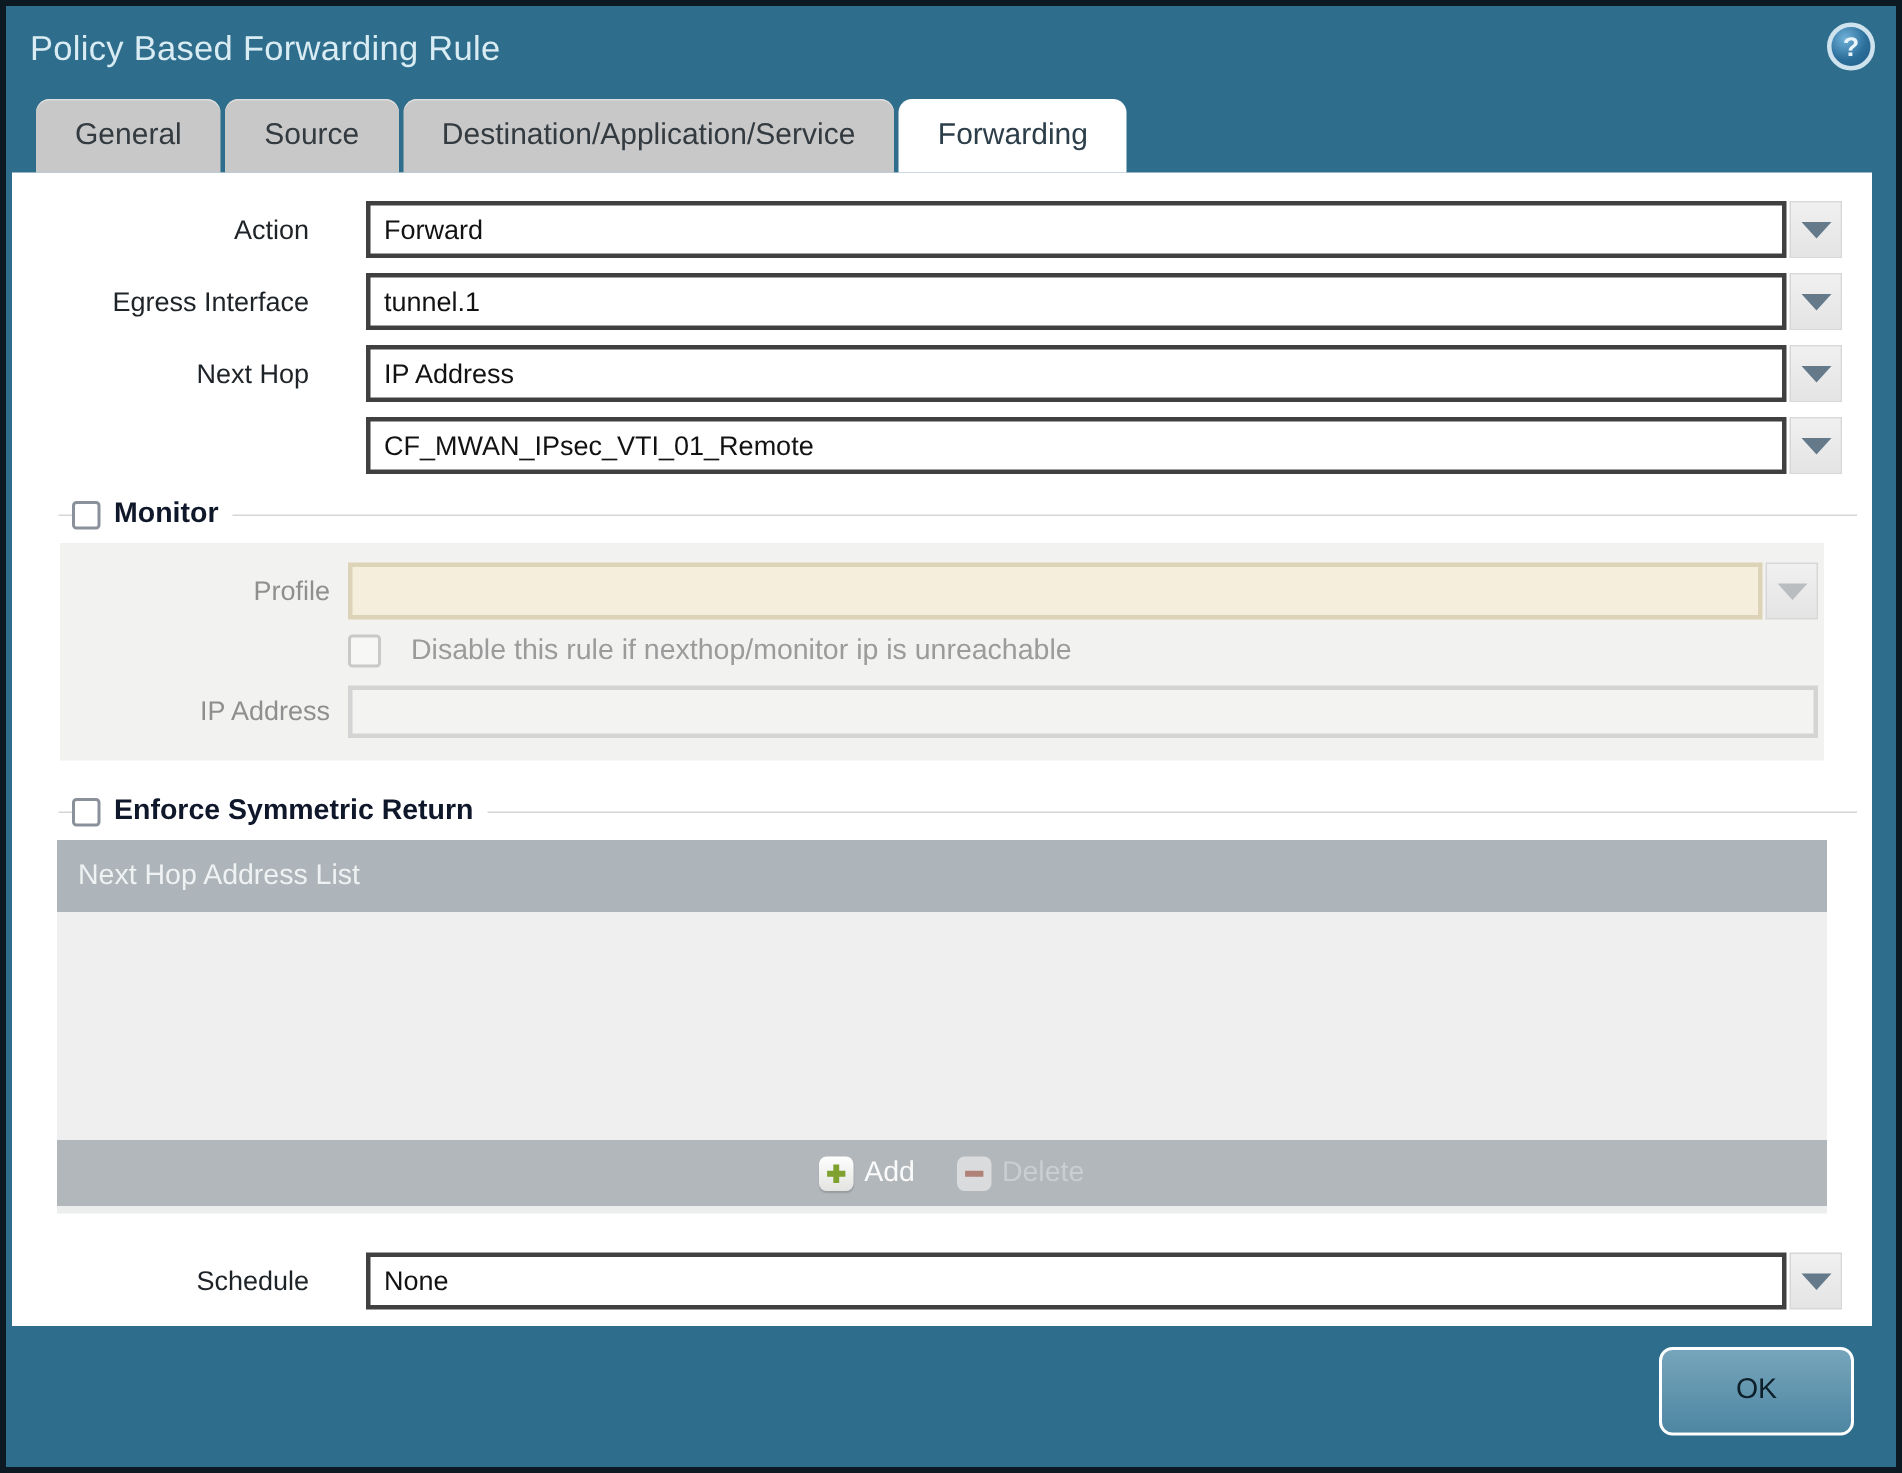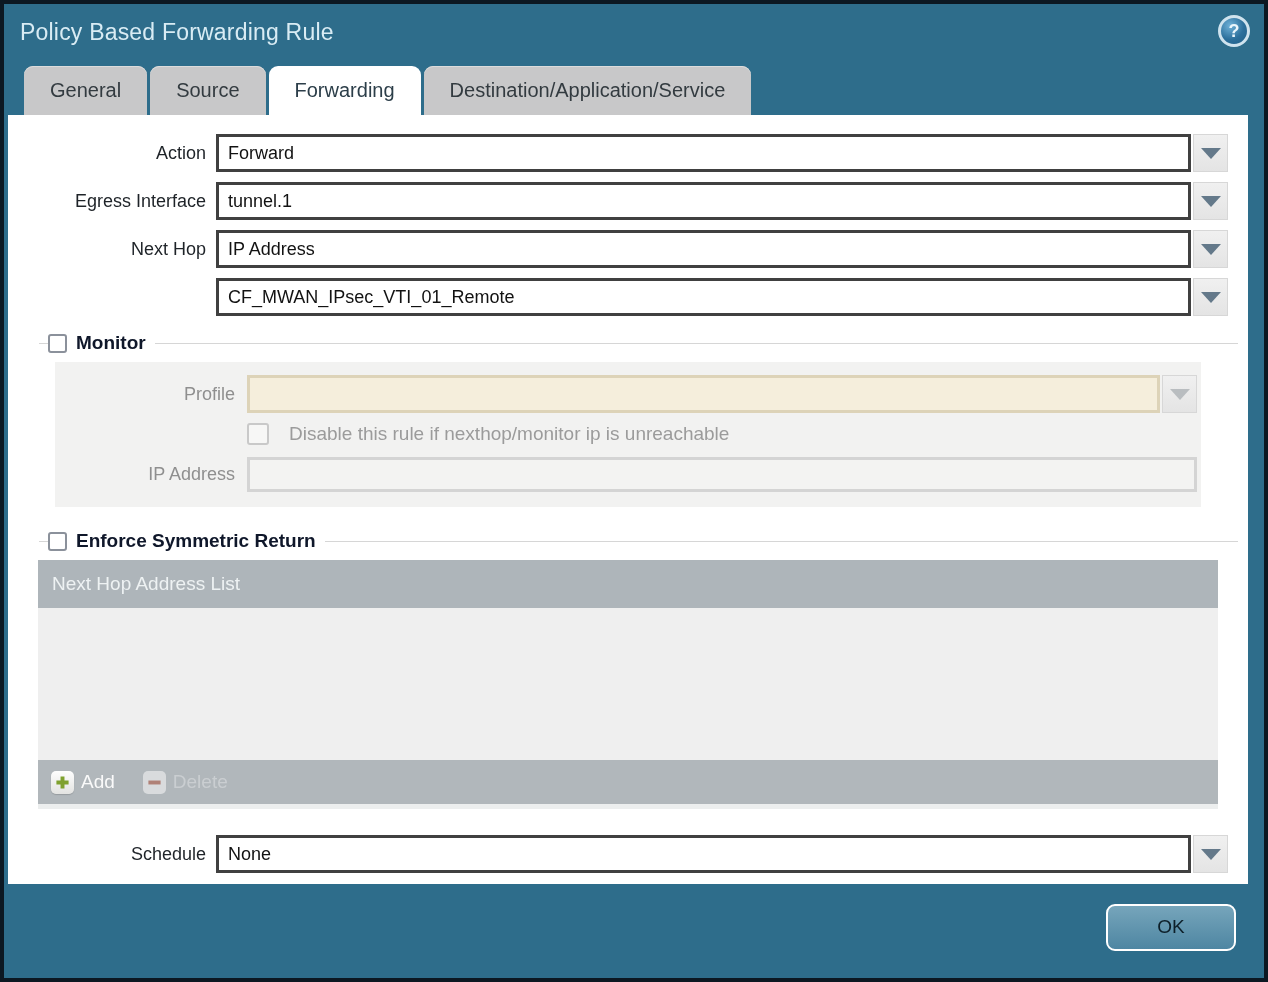--- a/index.html
+++ b/index.html
@@ -19,81 +19,81 @@
          border:3px solid #cfe3ee; display:flex; align-items:center; justify-content:center;
          color:#eaf5fb; font-size:18px; font-weight:bold; cursor:pointer; }
   
   .tabs{ height:50px; flex:none; display:flex; align-items:flex-end; gap:3px; padding-left:20px;text-align:right; }
   .tab{ height:49px; line-height:49px; padding:0 26px; background:#c8c8c9; color:#333b40;
         font-size:20px; border-radius:9px 9px 0 0; cursor:pointer; white-space:nowrap;
         box-shadow:inset 0 1px 0 #dcdcdc; }
   .tab.active{ background:#ffffff; color:#2c3e49; box-shadow:none; }
   
   .panel{ flex:none; height:769px; background:#ffffff; margin:0 16px 0 4px; padding-top:19px; overflow:hidden; }
-  .form-row{ display:flex; align-items:center; margin:0 20px 10px 0; }
+  .form-row{ display:flex; align-items:center; margin:0 20px 10px 0;gap:28px; }
   .form-label{ width:208px; flex:none; text-align:right; padding-right:10px; font-size:18px; color:#1e2328; }
   .dd{ flex:1; display:flex; align-items:stretch; gap:2px; }
   .dd input{ flex:1; height:38px; border:3px solid #404040; background:#fff; font-size:18px;
              padding:0 9px; color:#121212; font-family:"Liberation Sans",sans-serif; outline:none; }
   .dd-btn{ width:35px; flex:none; background:linear-gradient(#f0f0f0,#e4e4e4); border:1px solid #d7d7d7;
            display:flex; align-items:center; justify-content:center; cursor:pointer; }
   .tri{ width:0; height:0; border-left:10px solid transparent; border-right:10px solid transparent;
         border-top:11px solid #64798a; }
   .tri.disabled{ border-top-color:#b9bdc0; }
   
   .legend{ display:flex; align-items:center; margin:0 10px 8px 40px; position:relative; }
   .legend::before{ content:''; position:absolute; left:-9px; top:50%; width:9px; height:1px; background:#d6d6d6; }
   .cb{ width:19px; height:19px; flex:none; border:2px solid #8b919b; border-radius:3px; background:#fff;
        margin-right:9px; cursor:pointer; }
   .cb.disabled{ border-color:#c9c9c9; background:#f7f7f6; cursor:default; width:22px; height:22px; }
   .legend-text{ font-size:19px; font-weight:bold; color:#0f172a; white-space:nowrap; }
   .legend-line{ flex:1; height:1px; background:#d6d6d6; margin-left:9px; }
-  .graybox{ background:#f2f2f1; margin:0 47px; padding:7px 0 9px 0; }
+  .graybox{ background:#f2f2f1; margin:0 32px; padding:7px 0 9px 0; }
   .m-row{ display:flex; align-items:center; margin:6px 4px 6px 0; }
   .m-label{ width:192px; flex:none; text-align:right; padding-right:12px; font-size:18px; color:#8f8f8f; }
   .dd input.cream{ background:#f5eedc; border-color:#ddd3b8; }
   .dd input.gray{ background:#f3f3f2; border-color:#d4d4d4; }
   .m-check{ display:flex; align-items:center; gap:11px; margin:10px 0 12px 192px; }
   .m-check span{ font-size:19px; color:#9b9b9b; }
   
   .sr-table{ margin:6px 30px 0 30px; border-bottom:5px solid #eceeee; }
   .t-header{ background:#aeb5ba; color:#eef2f3; font-size:19px; padding:13px 14px; cursor:default; }
   .t-body{ height:152px; background:#efefef; }
-  .t-footer{ background:#b1b7bb; height:44px; display:flex; align-items:center; padding-left:13px; gap:28px; }
+  .t-footer{ background:#b1b7bb; height:44px; display:flex; align-items:center; padding-left:13px; gap:28px;justify-content:center; }
   .tbtn{ display:flex; align-items:center; gap:7px; cursor:pointer; background:none; border:none;
          font-family:"Liberation Sans",sans-serif; }
   .tbtn .ic{ width:23px; height:23px; border-radius:5px; background:linear-gradient(#fefefe,#e3e3e1);
              box-shadow:0 1px 1px rgba(0,0,0,.15); display:flex; align-items:center; justify-content:center; }
   .tbtn span{ font-size:19px; }
   .tbtn.add span{ color:#fafafa; }
   .tbtn.del .ic{ background:rgba(250,250,250,.55); box-shadow:none; }
   .tbtn.del span{ color:#caced1; }
   .schedule{ margin-top:26px; }
   
   .footer{ flex:1; display:flex; align-items:center; justify-content:flex-end; gap:13px; padding:0 28px 8px 0; }
-  .btn{ width:130px; height:47px; border:2px solid #ffffff; border-radius:9px; font-size:19px;
+  .btn{ width:130px; height:59px; border:2px solid #ffffff; border-radius:9px; font-size:19px;
         cursor:pointer; font-family:"Liberation Sans",sans-serif; }
   .btn.ok{ background:linear-gradient(#76a5bb,#4e86a2); color:#0d1f29; }
   .btn.cancel{ background:linear-gradient(#dddddf,#bcbcbf); color:#1c1c1c; }
 </style>
 </head>
 <body>
 
 <div class="dialog">
 
   <div class="titlebar">
     <div class="title">Policy Based Forwarding Rule</div>
     <div class="help">?</div>
   </div>
 
   <div class="tabs">
     <div class="tab">General</div>
     <div class="tab">Source</div>
+    <div class="tab">Destination/Application/Service</div>
     <div class="tab active">Forwarding</div>
-    <div class="tab">Destination/Application/Service</div>
   </div>
 
   <div class="panel">
 
     <div class="form-row">
       <div class="form-label">Action</div>
       <div class="dd">
         <input type="text" value="Forward" style="">
         <div class="dd-btn">
           <div class="tri"></div>

